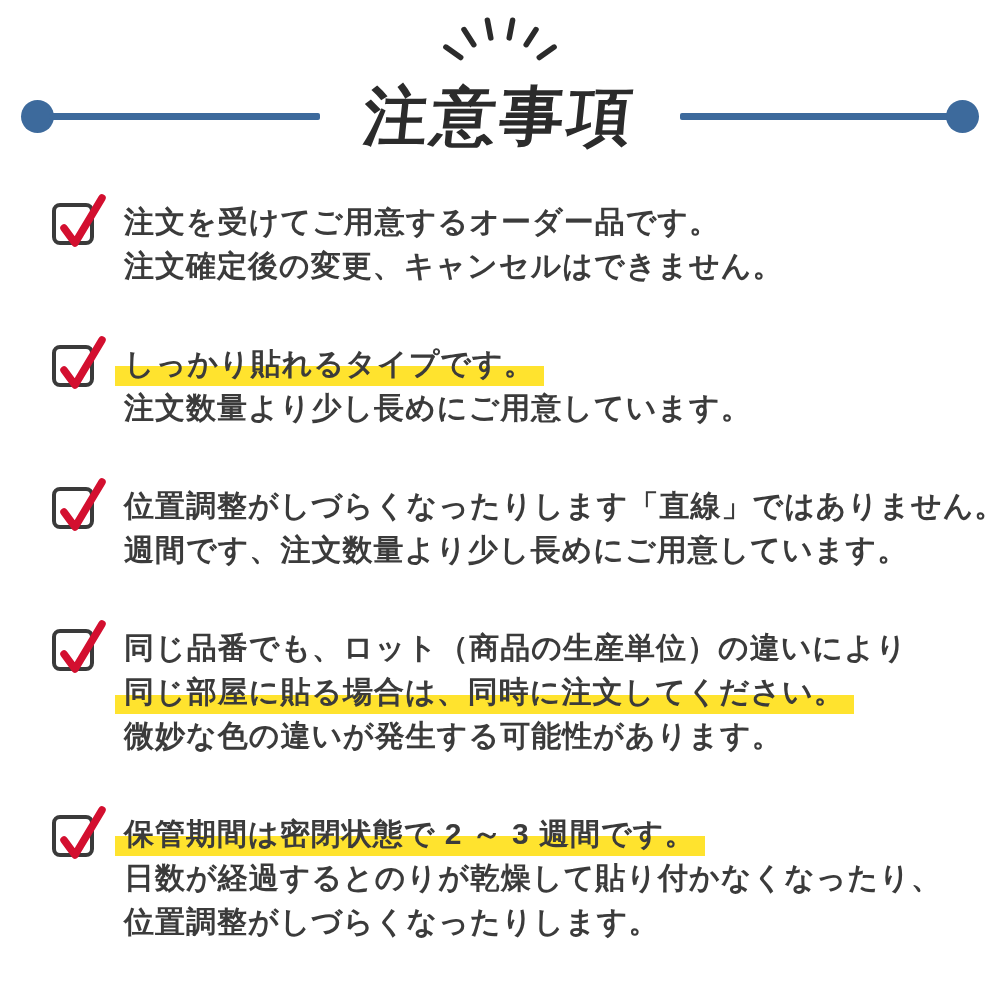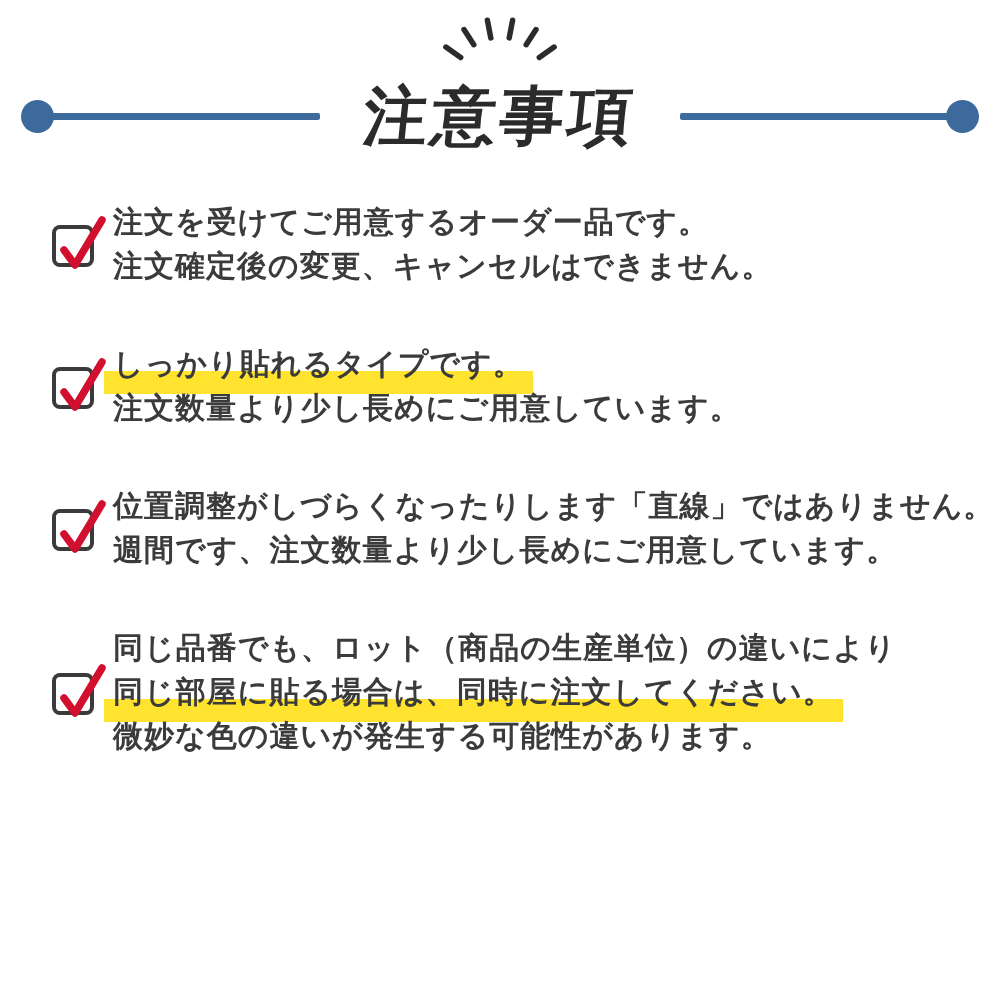--- a/index.html
+++ b/index.html
@@ -40,42 +40,42 @@
     font-size: 64px; font-weight: 900; line-height: 68px;
     color: var(--ink); letter-spacing: 4px; white-space: nowrap;
     transform: skewX(-6deg);
   }
 
   
   .checklist {
     position: absolute; top: 200px; left: 52px; right: 40px;
   }
   .item {
-    display: flex; align-items: center;
-    gap: 19px; margin-bottom: 54px;
+    display: flex; align-items: flex-start;
+    gap: 30px; margin-bottom: 54px;
   }
   .checkbox {
     position: relative; flex: none;
     width: 34px; height: 34px; margin-top: 3px;
     border: 4px solid var(--box-border);
     border-radius: 8px;
     background: transparent;
   }
   .checkbox svg {
     position: absolute; left: 0; top: 0;
     width: 42px; height: 42px; overflow: visible;
   }
   .lines { min-width: 0; }
   .line {
     font-size: 30px; font-weight: 700; line-height: 44px;
     color: var(--text); letter-spacing: 1px; white-space: nowrap;
   }
   .hl {
     background: linear-gradient(transparent 50%, var(--yellow) 50%);
-    padding: 0 9px 14px 9px;
+    padding: 0 9px 6px 9px;
     margin: 0 -9px;
   }
 </style>
 </head>
 <body>
 
 <div class="poster">
 
   <svg class="burst-svg" viewBox="0 0 1000 70" aria-hidden="true">
     <g stroke-width="5.5" stroke-linecap="round" class="burst-strokes" stroke="#2b2b2b">
@@ -143,14 +143,26 @@
         <polyline points="8,21 19,36 46,-9" fill="none" stroke-width="7.5" stroke-linecap="round" stroke-linejoin="round" class="check-stroke" stroke="#d30f2f"></polyline>
       </svg>
     </div>
     <div class="lines">
           <div class="line"><span>同じ品番でも、ロット（商品の生産単位）の違いにより</span></div>
           <div class="line"><span class="hl">同じ部屋に貼る場合は、同時に注文してください。</span></div>
           <div class="line"><span>微妙な色の違いが発生する可能性があります。</span></div>
         </div>
   </div>
 
+  <div class="item">
+    <div class="checkbox">
+      <svg viewBox="0 0 42 42" aria-hidden="true">
+        <polyline points="8,21 19,36 46,-9" fill="none" stroke-width="7.5" stroke-linecap="round" stroke-linejoin="round" class="check-stroke" stroke="#d30f2f"></polyline>
+      </svg>
+    </div>
+    <div class="lines">
+          <div class="line"><span class="hl">保管期間は密閉状態で 2 ～ 3 週間です。</span></div>
+          <div class="line"><span>日数が経過するとのりが乾燥して貼り付かなくなったり、</span></div>
+          <div class="line"><span>位置調整がしづらくなったりします。</span></div>
+        </div>
+  </div>
 </div>
 </div>
 
 </body></html>

